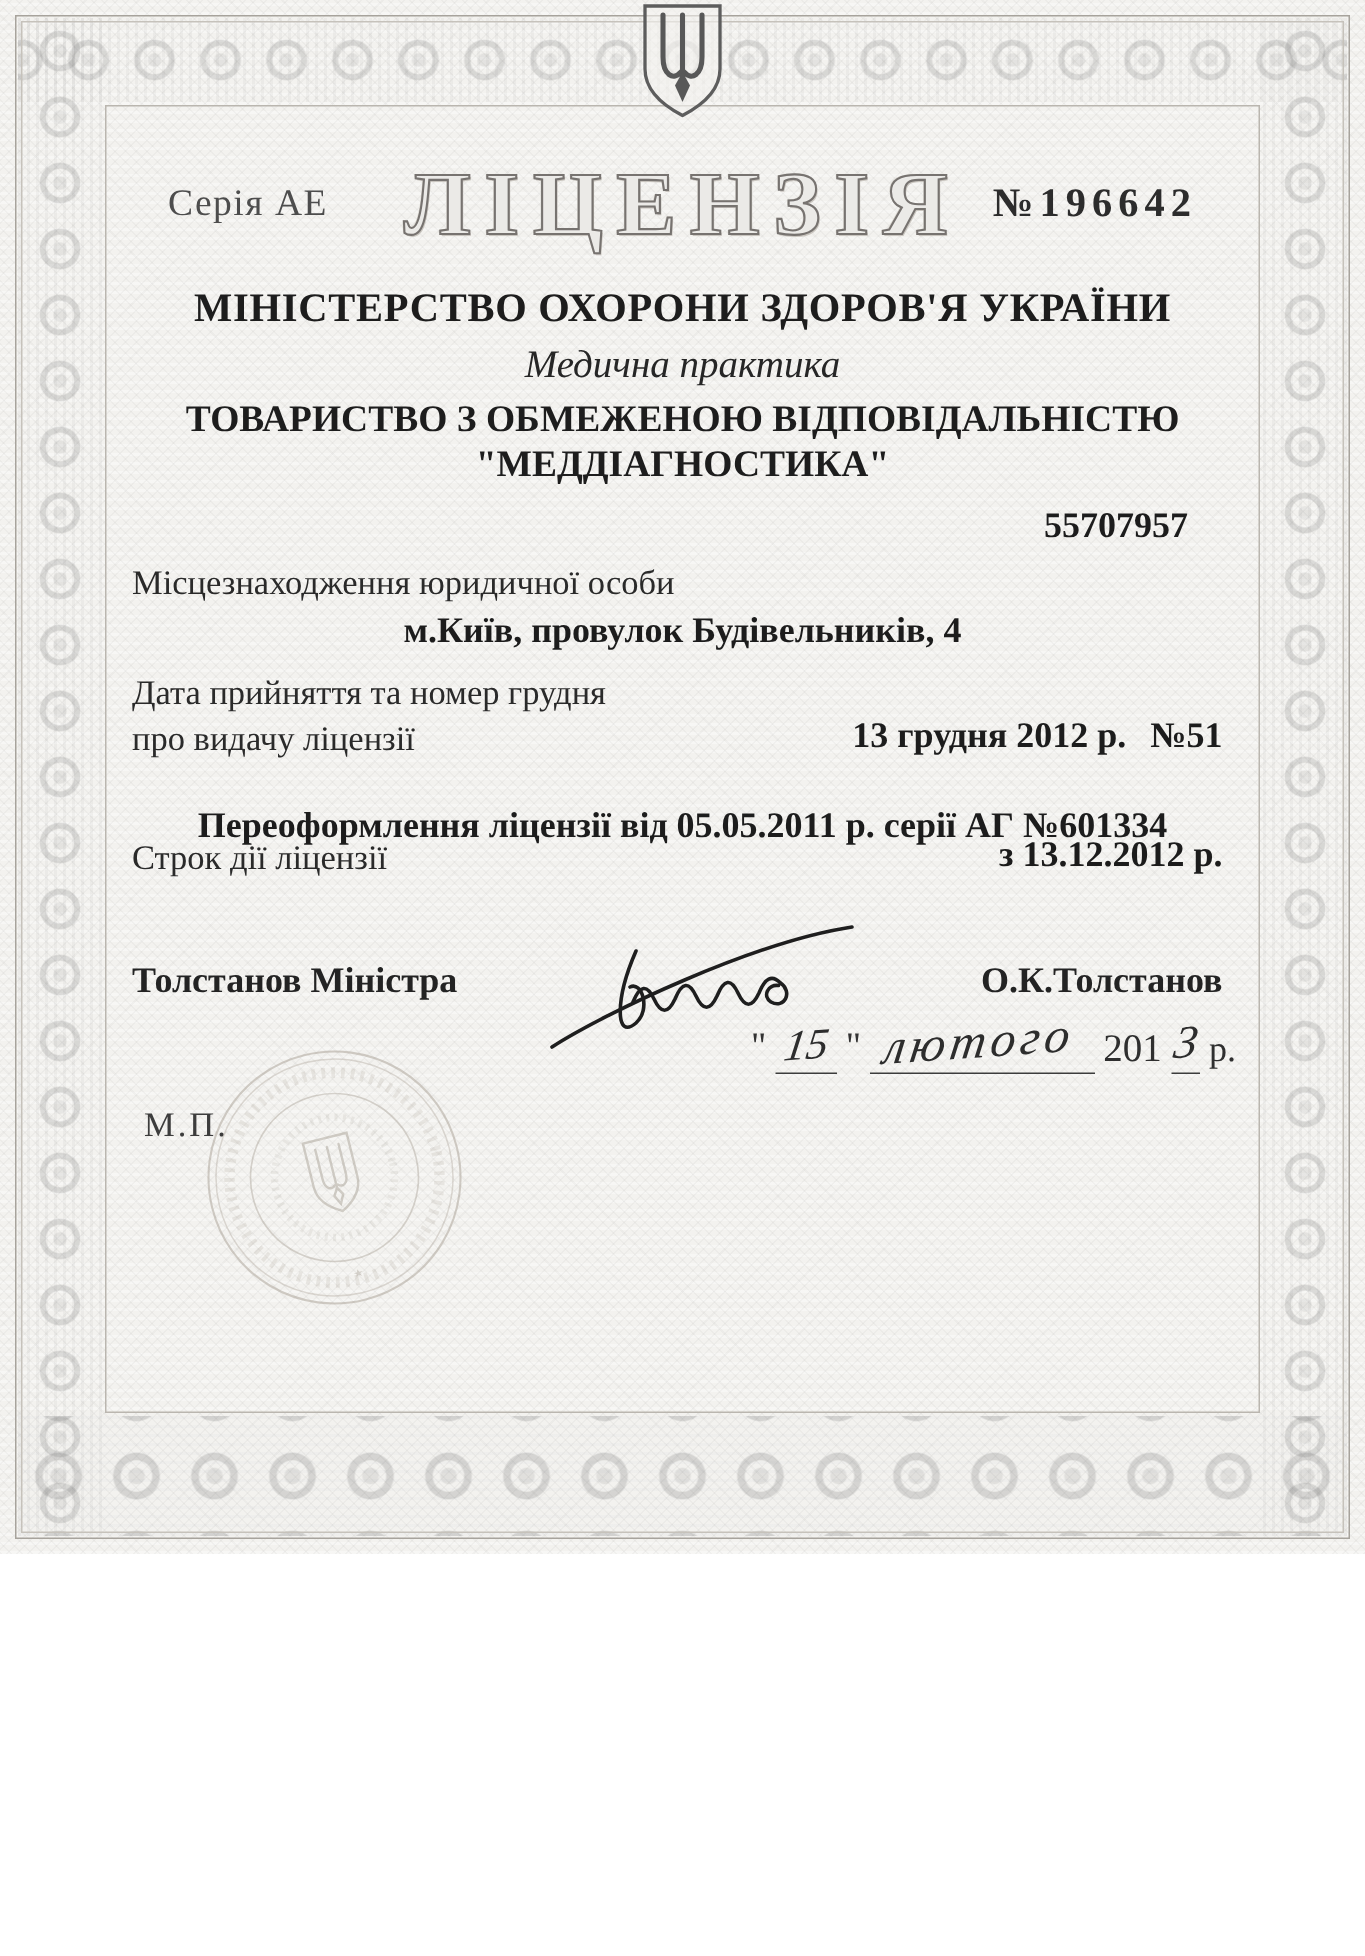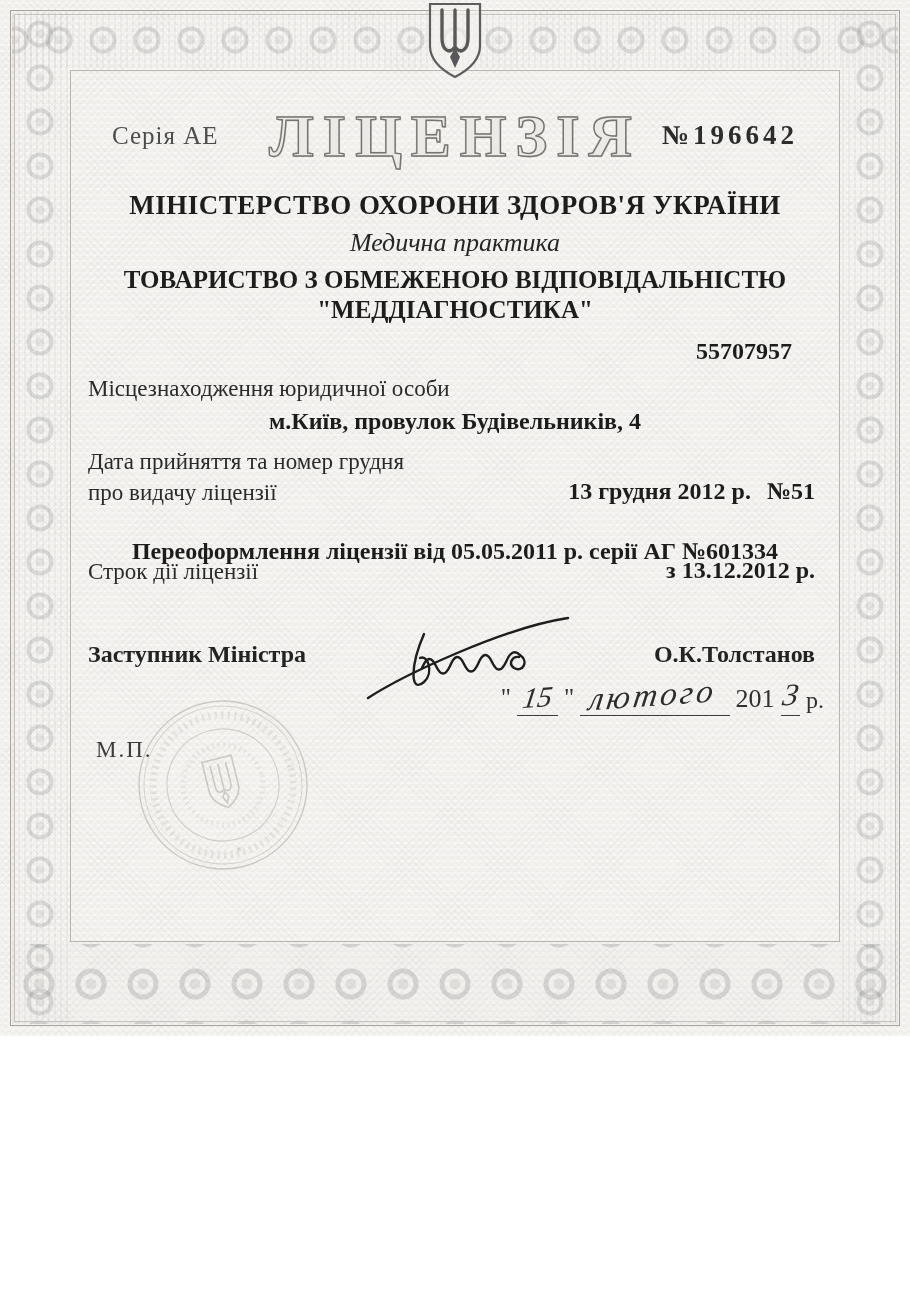--- a/index.html
+++ b/index.html
@@ -136,21 +136,21 @@
   <div class="abs lbl row-dec2">про видачу ліцензії</div>
   <div class="abs val row-dec-value">
     <span>13 грудня 2012 р.</span><span class="dec-num">№51</span>
   </div>
 
   <div class="abs center val row-reissue">Переоформлення ліцензії від 05.05.2011 р. серії АГ №601334</div>
 
   <div class="abs lbl row-valid-label">Строк дії ліцензії</div>
   <div class="abs val row-valid-value">з 13.12.2012 р.</div>
 
-  <div class="abs signer-title">Заступник Міністра</div>
+  <div class="abs signer-title">Толстанов Міністра</div>
   <div class="abs signer-name">О.К.Толстанов</div>
 
   <svg class="abs sig-svg" width="230" height="100" viewBox="0 0 230 100">
     <g stroke="#1e1e1e" stroke-width="2.4" fill="none" stroke-linecap="round">
       <path d="M6,92 C40,70 140,22 206,12"></path>
       <path d="M62,28 C48,60 48,88 62,76 C72,67 66,48 58,52"></path>
       <path d="M60,62 q7,-17 14,-2 q7,15 14,0 q7,-17 14,-2 q7,15 14,0 q7,-17 14,-2 q7,15 14,0 q6,-15 14,-7 c9,6 3,18 -6,13 c-6,-4 -2,-12 5,-11"></path>
     </g>
   </svg>
 

